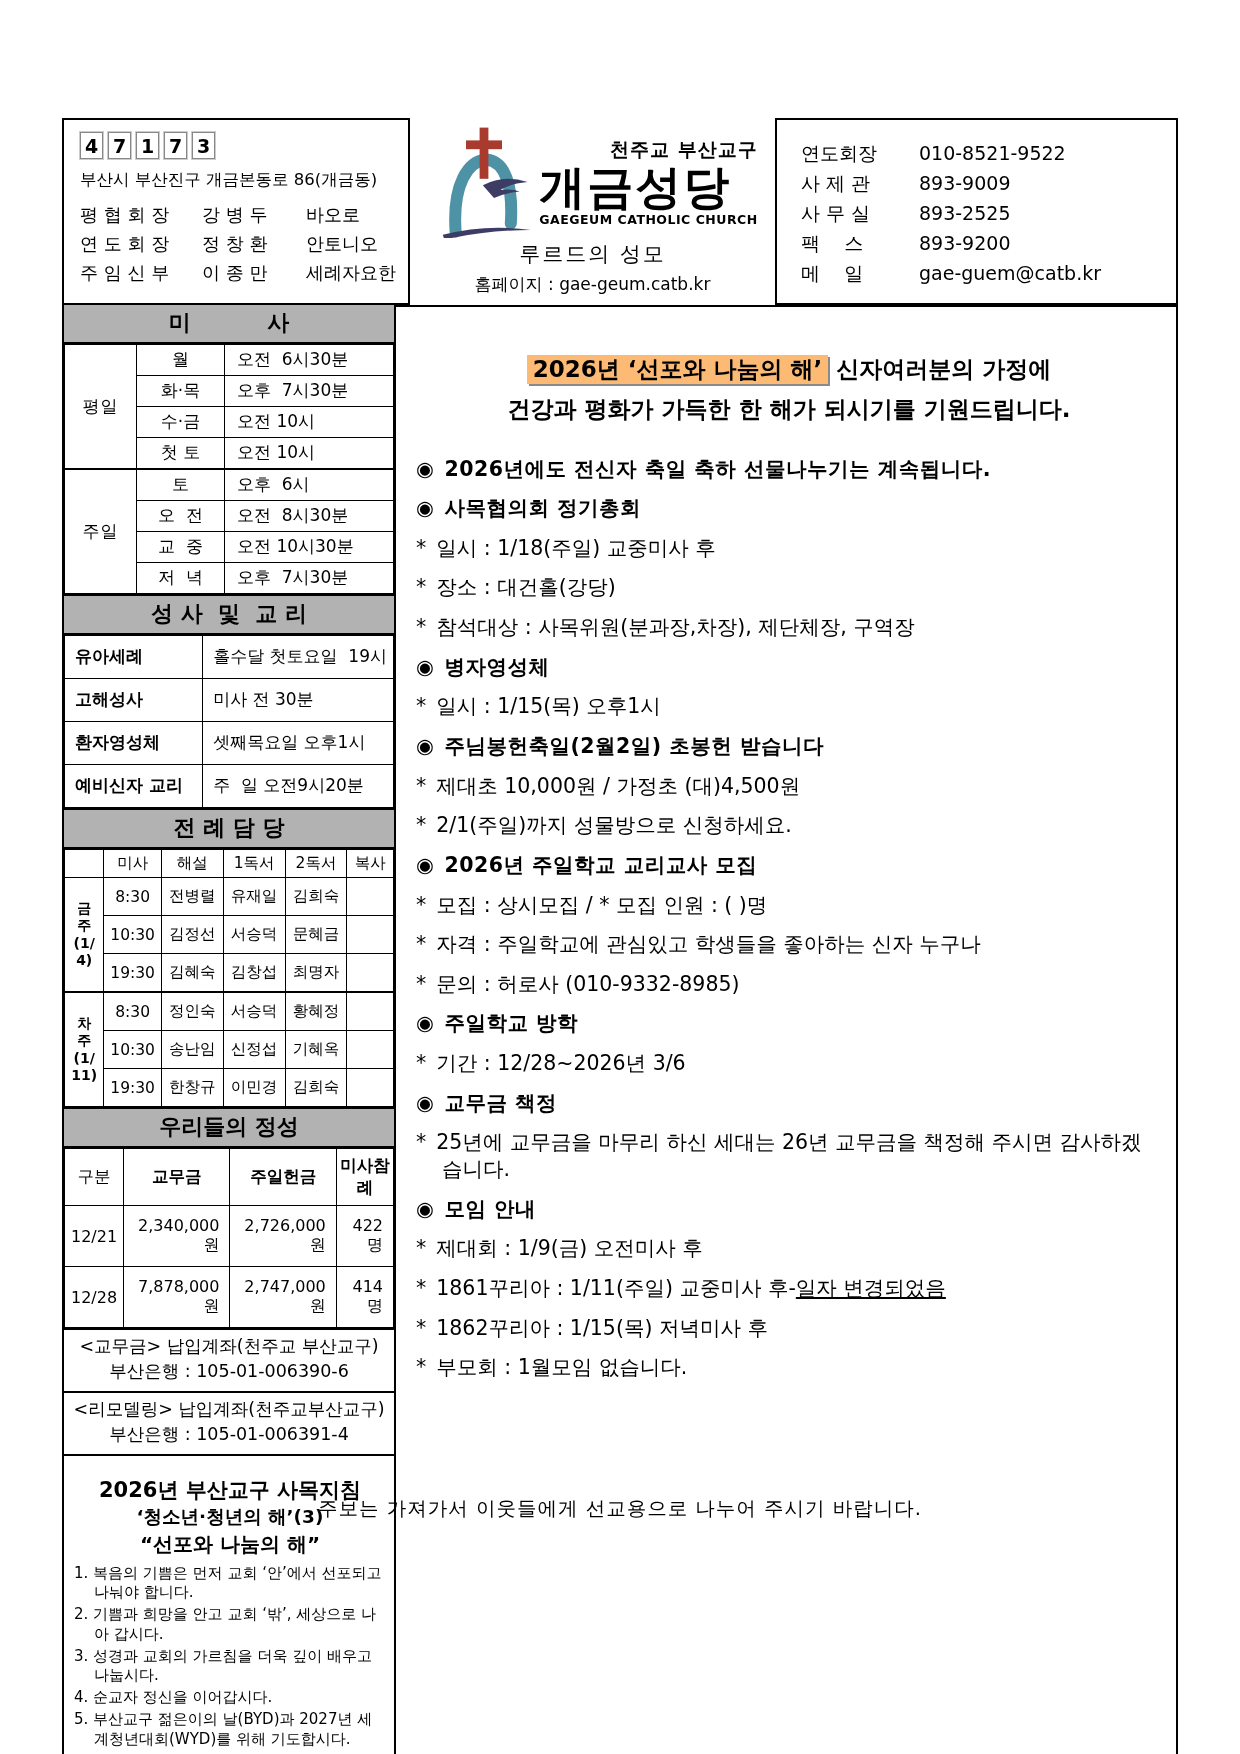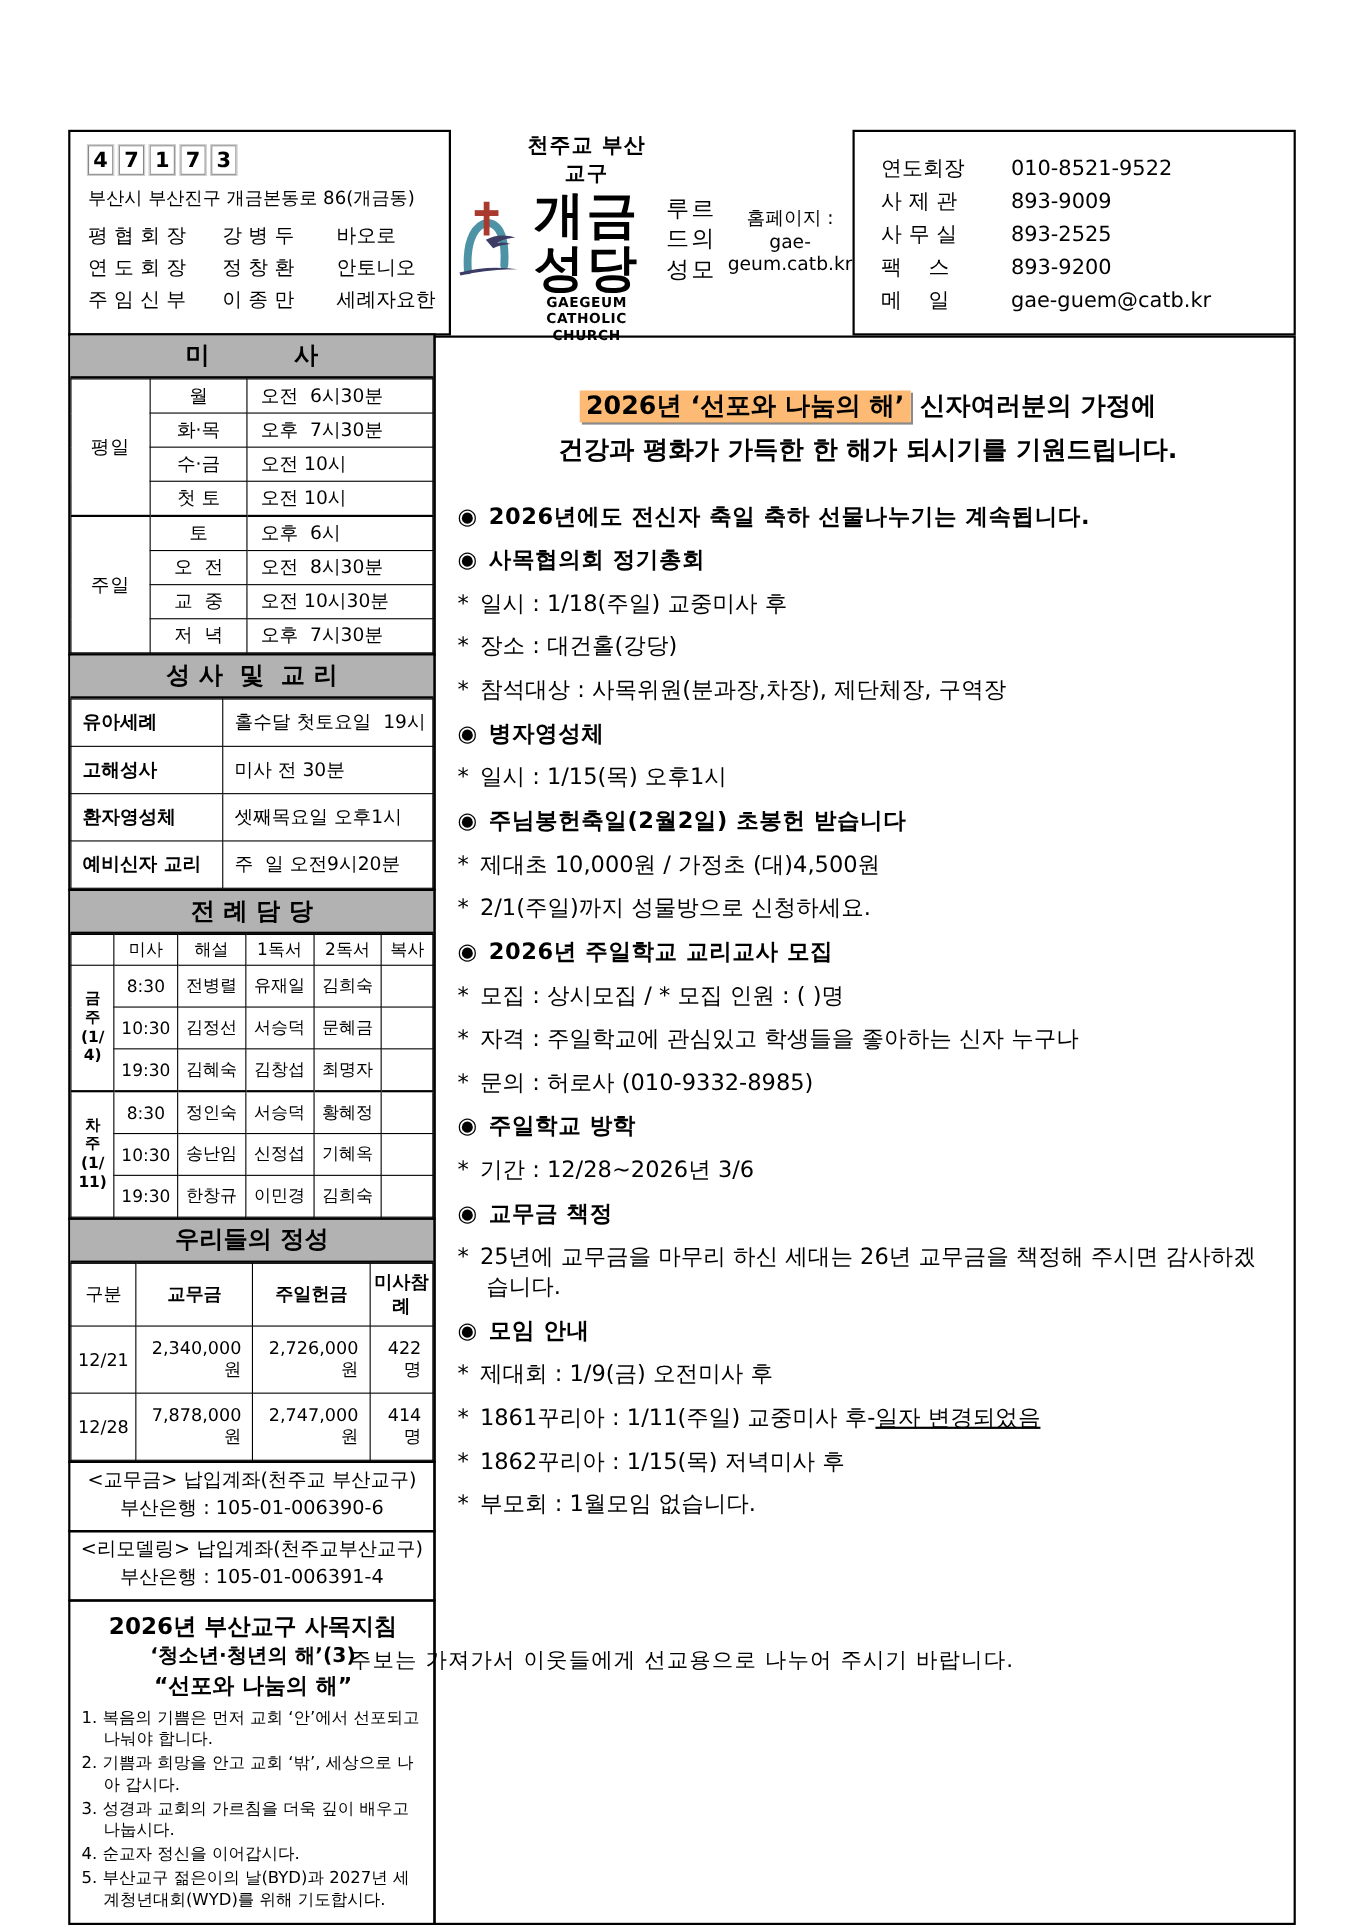--- a/index.html
+++ b/index.html
@@ -14,21 +14,21 @@
   .left-info { width: 348px; padding: 12px 10px 8px 16px; }
   .postal { display: flex; gap: 5px; margin-bottom: 10px; }
   .pbox { display: inline-flex; align-items: center; justify-content: center;
           width: 23px; height: 27px; border: 1px solid #888; outline: 1px solid #ccc;
           font-size: 19px; font-weight: bold; }
   .address { font-size: 16.5px; margin-bottom: 9px; white-space: pre; }
   .staff-row { display: flex; font-size: 18px; line-height: 29px; white-space: pre; }
   .staff-role { width: 122px; }
   .staff-name { width: 104px; }
 
-  .center-logo { flex: 1; display: flex; flex-direction: row; align-items: center; padding-top: 8px; text-align: center; }
+  .center-logo { flex: 1; display: flex; flex-direction: column; align-items: center; padding-top: 8px; }
   .logo-row { display: flex; align-items: center; }
   .logo-mark { width: 118px; height: 112px; }
   .logo-texts { display: flex; flex-direction: column; align-items: flex-start; margin-left: -6px; }
   .diocese { font-size: 19px; font-weight: bold; letter-spacing: 1px; align-self: flex-end; }
   .church-kr { font-size: 46px; font-weight: bold; letter-spacing: 2px; line-height: 1.05; }
   .church-en { font-size: 12.5px; font-weight: bold; letter-spacing: 0.5px; }
   .patron { font-size: 21px; margin-top: 2px; letter-spacing: 2px; }
   .homepage { font-size: 17px; margin-top: 5px; }
 
   .right-contacts { width: 403px; padding: 18px 10px 10px 24px; }
@@ -71,21 +71,21 @@
   .off-tbl th:first-child { font-weight: normal; }
   .off-tbl td { font-size: 16px; padding: 10px 6px; text-align: center; }
   .off-amount { text-align: right !important; padding-right: 10px !important; }
 
   
   .acct-box { border: 2px solid #000; margin-top: -2px; text-align: center;
               font-size: 17.5px; padding: 4px 2px 6px; line-height: 1.45; white-space: pre; }
 
   
   .pastoral { flex: 1; padding: 8px 8px 8px 10px; }
-  .p-title1 { text-align: center; font-size: 21px; font-weight: bold; }
+  .p-title1 { text-align: center; font-size: 21px; font-weight: bold; margin-top: 12px; }
   .p-title2 { text-align: center; font-size: 18.5px; font-weight: bold; }
   .p-title3 { text-align: center; font-size: 20px; font-weight: bold; margin: 2px 0 6px; }
   .p-item { font-size: 15px; line-height: 1.32; padding-left: 20px; text-indent: -20px; margin-bottom: 2px; }
 
   
   .right-col { flex: 1; border: 2px solid #000; margin-left: -2px; padding: 42px 14px 10px 20px; }
   .greeting { text-align: center; font-weight: bold; font-size: 23px; line-height: 1.75; margin-bottom: 26px; }
   .hl { background: #fdba74; padding: 1px 6px 2px; box-shadow: 2px 2px 0 #8a8a8a; }
   .ann { font-size: 20.5px; line-height: 1.3; margin-bottom: 13px; padding-left: 26px; text-indent: -26px; }
   .ann-b { font-weight: bold; letter-spacing: 0.5px; }

